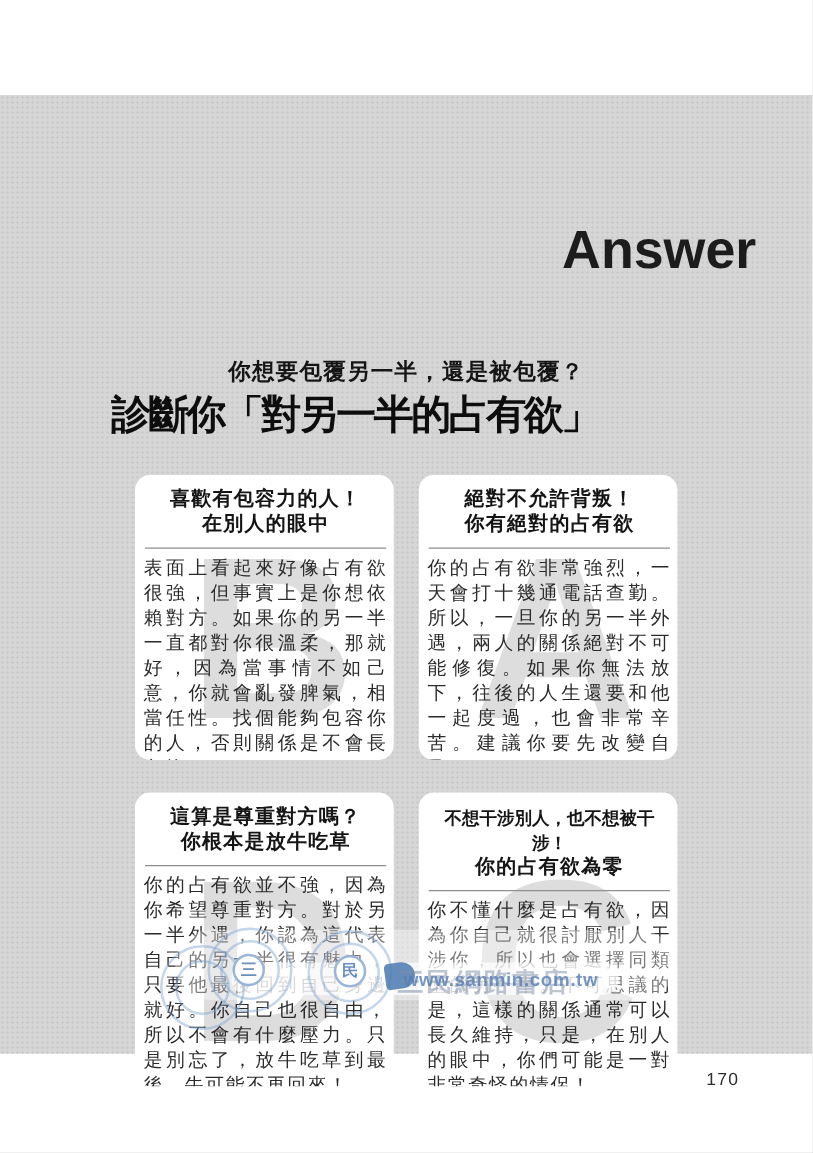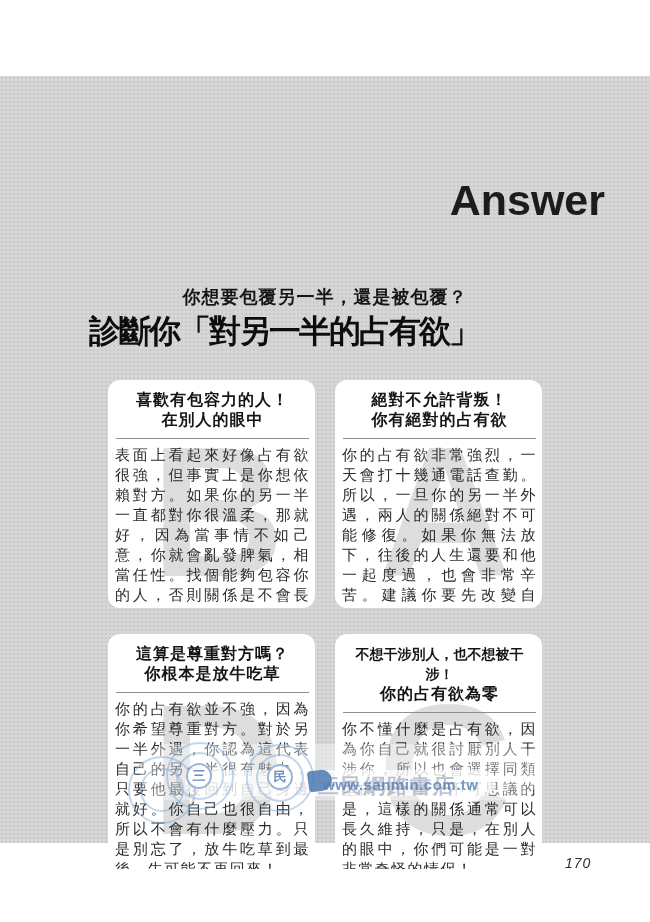--- a/index.html
+++ b/index.html
@@ -120,21 +120,21 @@
     letter-spacing:2px;
   }
   .wm-store-url{
     position:absolute;left:323px;top:776px;
     font-size:15px;font-weight:700;
     color:rgba(85,125,180,0.8);
     letter-spacing:0.5px;
   }
   .page-number{
     position:absolute;left:565px;top:855px;
-    font-size:14px;color:#2e2e2e;letter-spacing:1px;font-style:italic;
+    font-size:14px;color:#2e2e2e;letter-spacing:1px;
   }
 </style>
 </head>
 <body>
 
 <div class="page">
 
   <div class="gray-band">
 
     <div class="answer-title">Answer</div>

